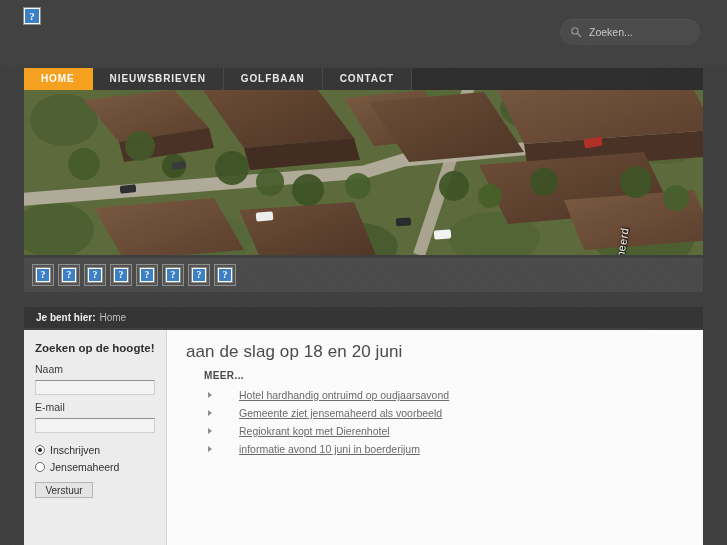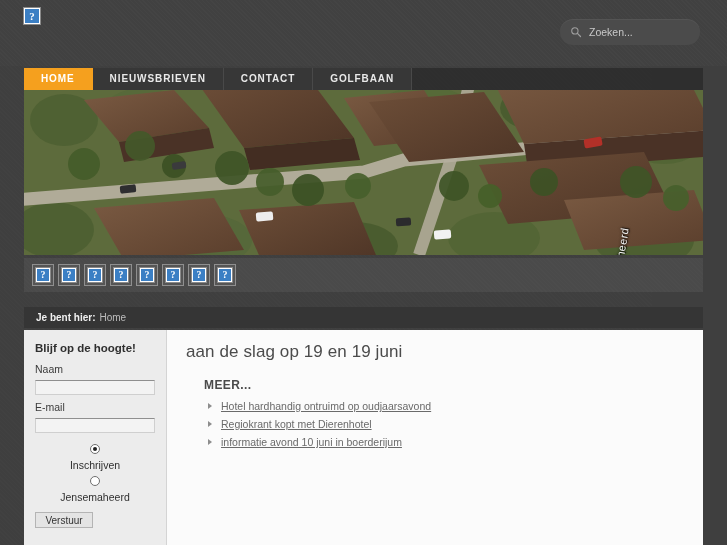--- a/index.html
+++ b/index.html
@@ -239,21 +239,20 @@
     font-size: 10px;
     padding: 0 3px;
     outline: none;
     font-family: "Liberation Sans", sans-serif;
   }
   .radio-row {
     display: flex;
     align-items: center;
     gap: 5px;
     margin-top: 5px;
-    flex-direction: column;
   }
   .radio-dot {
     width: 10px; height: 10px;
     border: 1px solid #6e6e6e;
     border-radius: 50%;
     background: #ffffff;
     position: relative;
     flex: 0 0 auto;
     cursor: pointer;
   }
@@ -297,31 +296,31 @@
     color: #9a9a9a;
     margin-bottom: 13px;
   }
   .article-body {
     font-size: 10.5px;
     color: #3d3d3d;
     line-height: 1.55;
     margin-bottom: 16px;
   }
   .more-head {
-    font-size: 12px;
+    font-size: 10px;
     font-weight: bold;
     color: #4a4a4a;
     letter-spacing: .4px;
-    margin: 16px 0 8px 18px;
+    margin: 8px 0 8px 18px;
   }
   .more-list { list-style: none; margin-left: 18px; }
   .more-item {
     display: flex;
     align-items: center;
-    gap: 9px;
+    gap: 27px;
     margin-bottom: 6px;
   }
   .bullet-arrow {
     width: 0; height: 0;
     border-left: 4px solid #8d8d8d;
     border-top: 3px solid transparent;
     border-bottom: 3px solid transparent;
     flex: 0 0 auto;
     margin-left: 4px;
   }
@@ -348,22 +347,22 @@
         <circle cx="6.5" cy="6.5" r="4.2" fill="none" stroke="#d2d2d2" stroke-width="1.4"></circle>
         <line x1="9.6" y1="9.6" x2="14" y2="14" stroke="#d2d2d2" stroke-width="1.6" stroke-linecap="round"></line>
       </svg>
       <input class="search-input" type="text" placeholder="Zoeken..." style="">
     </div>
   </div>
 
   <div class="nav">
     <div class="nav-item active">HOME</div>
     <div class="nav-item">NIEUWSBRIEVEN</div>
+    <div class="nav-item">GOLFBAAN</div>
     <div class="nav-item">CONTACT</div>
-    <div class="nav-item">GOLFBAAN</div>
     <div class="nav-filler"></div>
   </div>
 
   <div class="hero">
     <svg viewBox="0 0 679 165" preserveAspectRatio="none">
       <defs>
         <linearGradient id="gRoof" x1="0" y1="0" x2="1" y2="1">
           <stop offset="0" stop-color="#7a5a42"></stop>
             <stop offset="1" stop-color="#5a3e2c"></stop>
         </linearGradient>
@@ -462,48 +461,52 @@
   </div>
 
   <div class="breadcrumb">
     <span class="bc-label">Je bent hier:</span>
     <span class="bc-current">Home</span>
   </div>
 
   <div class="body-wrap">
 
     <div class="sidebar">
-      <div class="side-title">Blijf op de hoogte!</div>
+      <div class="side-title">Zoeken op de hoogte!</div>
 
       <div class="field-label">Naam</div>
       <input class="field-input" type="text" style="">
 
       <div class="field-label">E-mail</div>
       <input class="field-input" type="text" style="">
 
       <div class="radio-row">
         <span class="radio-dot checked"></span>
         <span class="radio-text">Inschrijven</span>
       </div>
       <div class="radio-row">
         <span class="radio-dot"></span>
         <span class="radio-text">Jensemaheerd</span>
       </div>
 
       <button class="submit-btn">Verstuur</button>
     </div>
 
     <div class="content">
-      <h1 class="article-title">aan de slag op 19 en 19 juni</h1>
+      <h1 class="article-title">aan de slag op 18 en 20 juni</h1>
 
       <div class="more-head">MEER...</div>
       <ul class="more-list">
         <li class="more-item">
           <span class="bullet-arrow"></span>
           <span class="more-link">Hotel hardhandig ontruimd op oudjaarsavond</span>
+        </li>
+        <li class="more-item">
+          <span class="bullet-arrow"></span>
+          <span class="more-link">Gemeente ziet jensemaheerd als voorbeeld</span>
         </li>
         <li class="more-item">
           <span class="bullet-arrow"></span>
           <span class="more-link">Regiokrant kopt met Dierenhotel</span>
         </li>
         <li class="more-item">
           <span class="bullet-arrow"></span>
           <span class="more-link">informatie avond 10 juni in boerderijum</span>
         </li>
 

